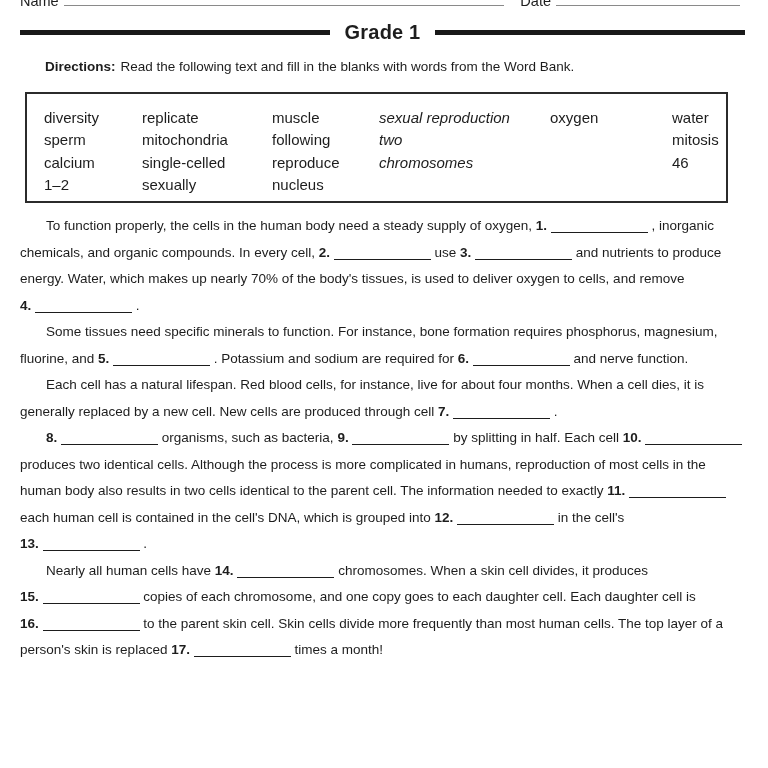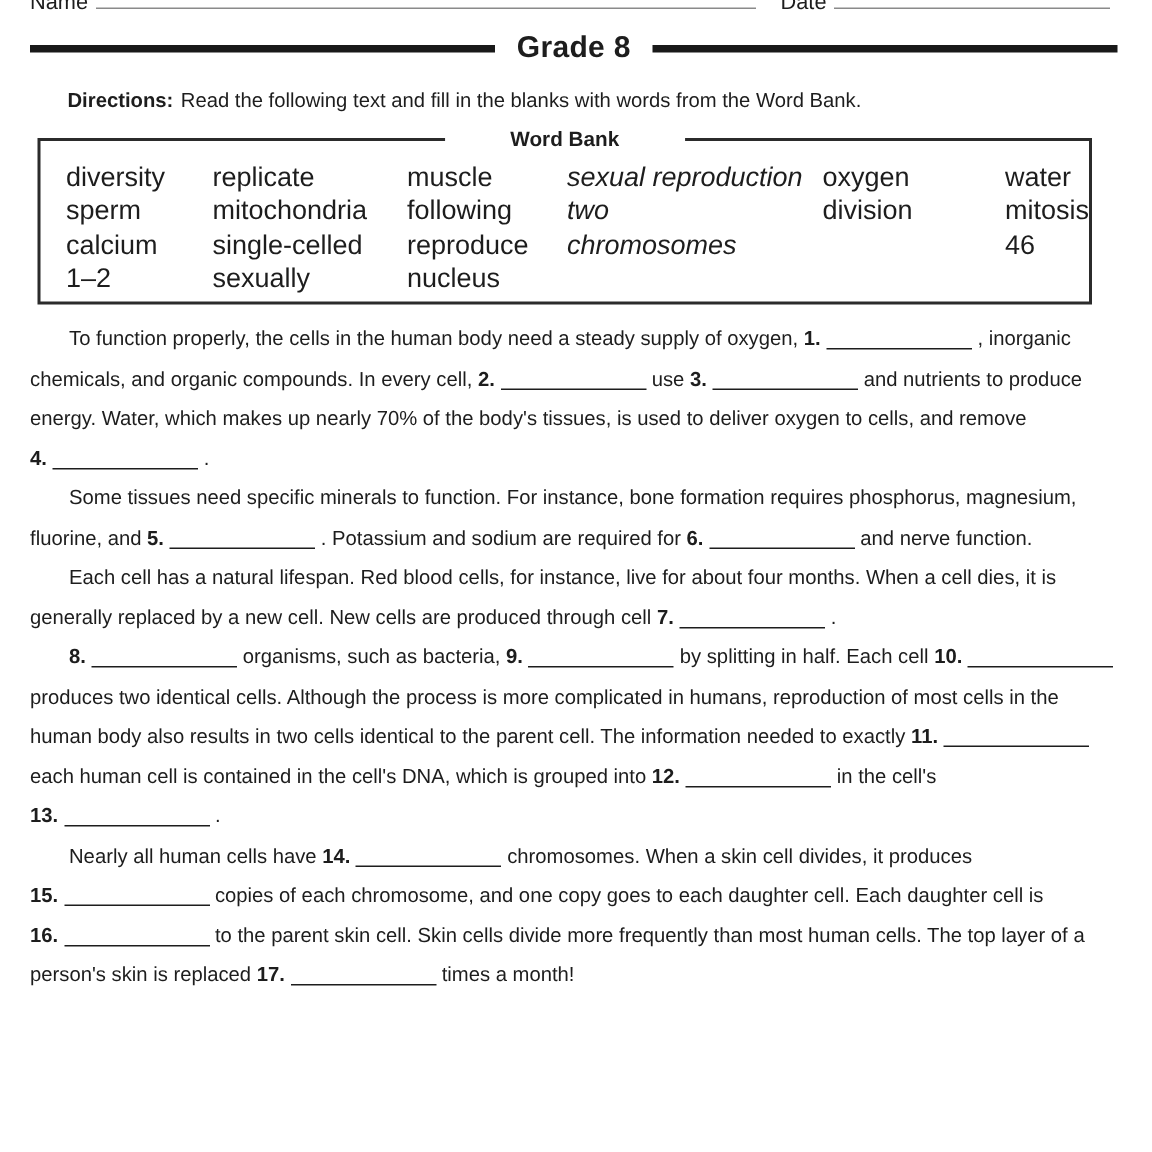--- a/index.html
+++ b/index.html
@@ -81,21 +81,21 @@
     background: var(--page-bg, #ffffff);
     padding: 0 44px;
     font-weight: bold;
     font-size: 13.8px;
     line-height: 18px;
     white-space: nowrap;
   }
   .wb-cols {
     display: flex;
     padding: 13px 0 0 17px;
-    font-size: 18px;
+    font-size: 15px;
   }
   .wb-col { display: flex; flex-direction: column; }
   .wb-col:nth-child(1) { width: 98px; }
   .wb-col:nth-child(2) { width: 130px; }
   .wb-col:nth-child(3) { width: 107px; }
   .wb-col:nth-child(4) { width: 171px; font-style: italic; }
   .wb-col:nth-child(5) { width: 122px; }
   .wb-col:nth-child(6) { flex: 1; }
   .wb-word { line-height: 22.4px; white-space: nowrap; }
 
@@ -126,28 +126,27 @@
 
   <div class="top-row">
     <span>Name</span>
     <span class="rule name-rule"></span>
     <span class="date-lbl">Date</span>
     <span class="rule date-rule"></span>
   </div>
 
   <div class="grade-row">
     <span class="bar"></span>
-    <span class="grade-title">Grade 8</span>
+    <span class="grade-title">Grade 1</span>
     <span class="bar"></span>
   </div>
 
   <p class="directions"><b>Directions:</b><span>Read the following text and fill in the blanks with words from the Word Bank.</span></p>
 
   <div class="wordbank">
-    <span class="wb-legend">Word Bank</span>
     <div class="wb-cols">
         <div class="wb-col">
           <div class="wb-word">diversity</div>
           <div class="wb-word">sperm</div>
           <div class="wb-word">calcium</div>
           <div class="wb-word">1–2</div>
         </div>
         <div class="wb-col">
           <div class="wb-word">replicate</div>
           <div class="wb-word">mitochondria</div>
@@ -160,21 +159,20 @@
           <div class="wb-word">reproduce</div>
           <div class="wb-word">nucleus</div>
         </div>
         <div class="wb-col">
           <div class="wb-word">sexual reproduction</div>
           <div class="wb-word">two</div>
           <div class="wb-word">chromosomes</div>
         </div>
         <div class="wb-col">
           <div class="wb-word">oxygen</div>
-          <div class="wb-word">division</div>
         </div>
         <div class="wb-col">
           <div class="wb-word">water</div>
           <div class="wb-word">mitosis</div>
           <div class="wb-word">46</div>
         </div>
       </div>
   </div>
 
   <div class="passage">

